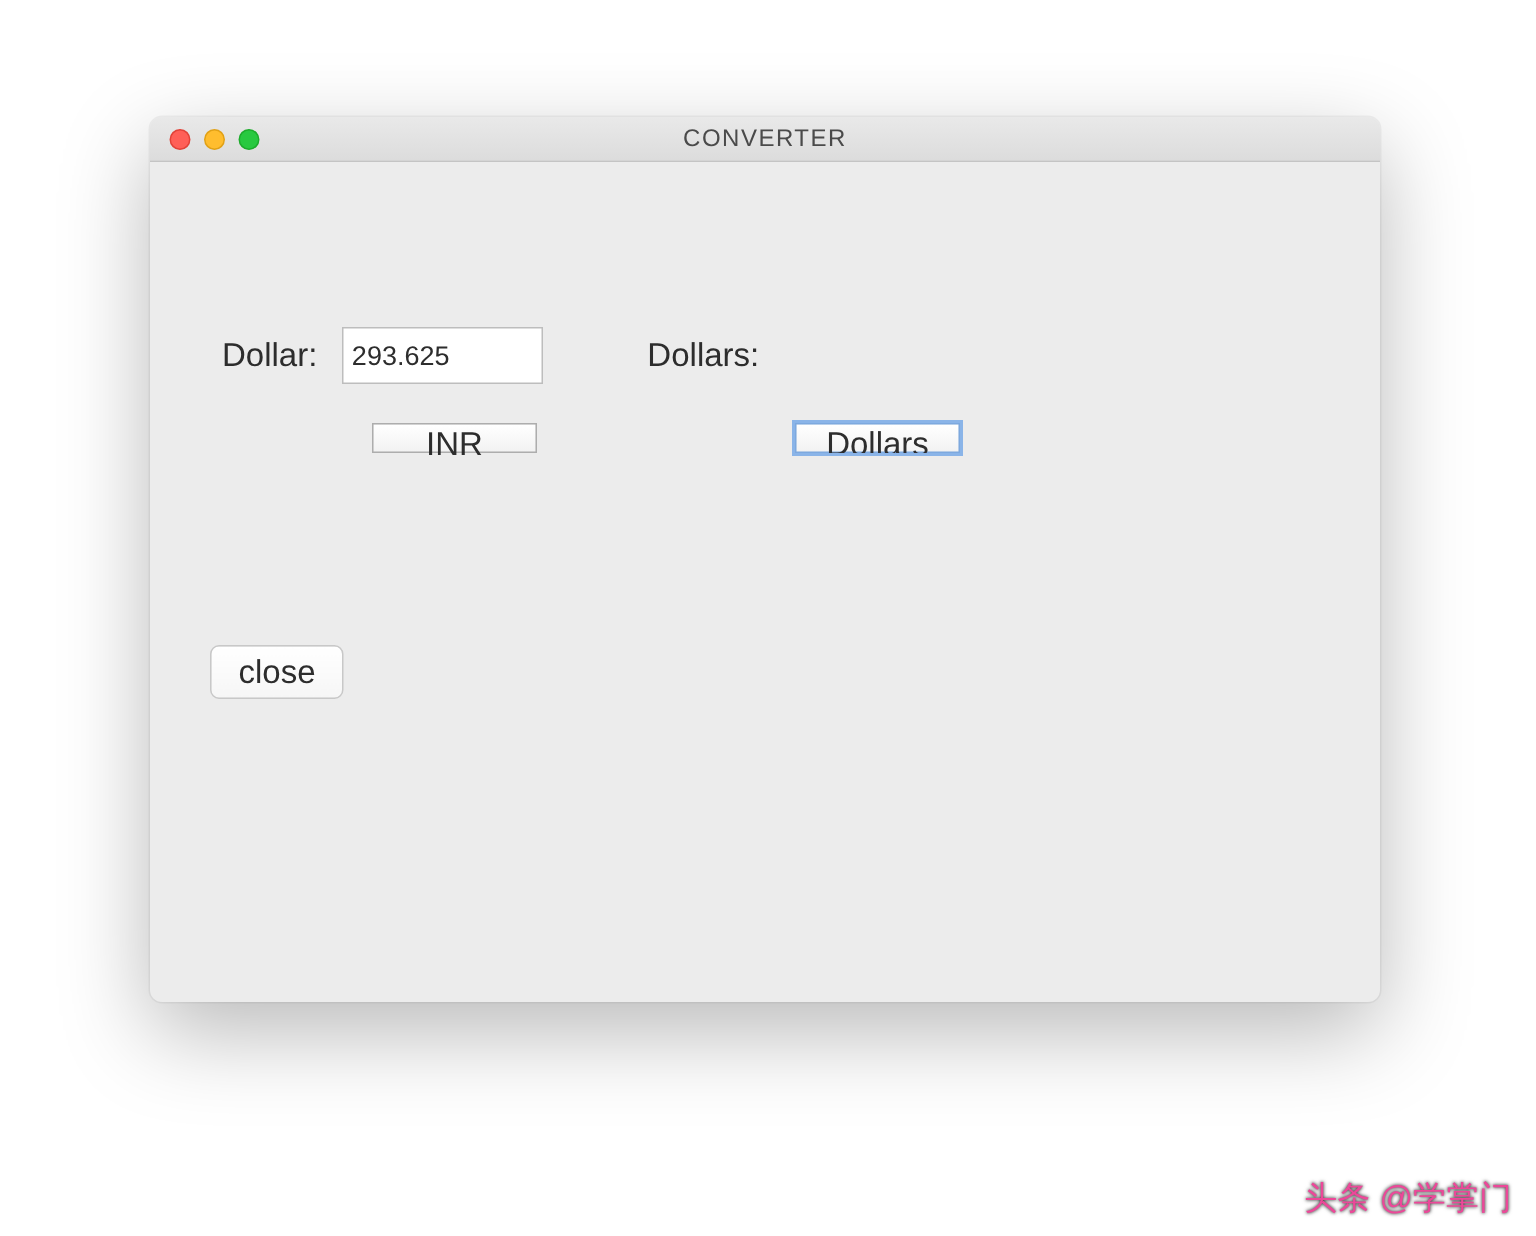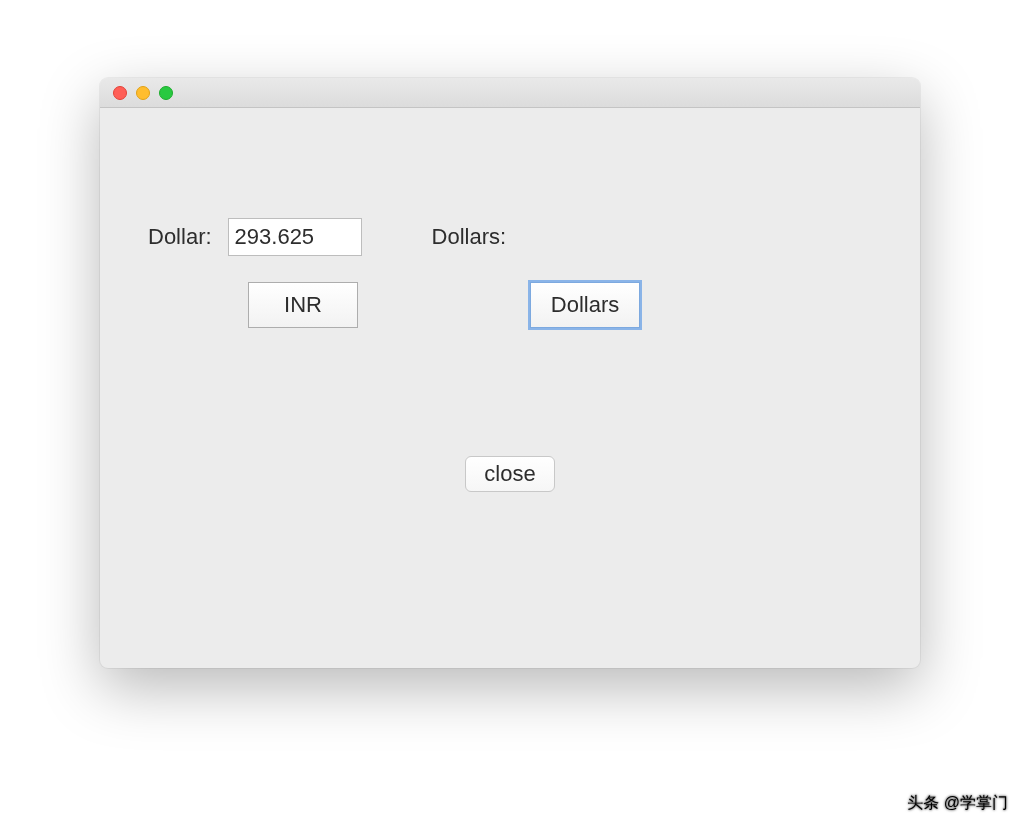--- a/index.html
+++ b/index.html
@@ -68,87 +68,88 @@
     }
     .label {
       font-size: 22px;
       color: #2d2d2d;
     }
     .label-rupees { margin-left: 8px; margin-right: 16px; }
     .label-dollars { margin-left: 70px; margin-right: 12px; }
     .text-input {
       border: 1px solid #bdbdbd;
       background: #ffffff;
-      font-size: 22px;
+      font-size: 18px;
       padding: 18px 6px;
       height: 33px;
       width: 134px;
       color: #2d2d2d;
       font-family: inherit;
     }
     .row-buttons {
       margin-top: 26px;
       display: flex;
       align-items: center;
     }
     .flat-btn {
       font-size: 22px;
       color: #2d2d2d;
       background: linear-gradient(to bottom, #ffffff, #f2f2f2);
       border: 1px solid #adadad;
       padding: 0 8px;
-      height: 46px;
+      height: 20px;
       min-width: 110px;
       text-align: center;
       font-family: inherit;
       cursor: pointer;
     }
     .flat-btn.focused {
       outline: 2px solid #8ab4e8;
       outline-offset: 0;
       border: 1px solid #7da9df;
     }
     .btn-inr { margin-left: 108px; }
     .btn-dollar { margin-left: 172px; }
     .close-row {
       margin-top: 128px;
       display: flex;
-      justify-content: center;
+      justify-content: flex-start;
       width: 100%;
     }
     .mac-btn {
       font-size: 22px;
       color: #2d2d2d;
       background: linear-gradient(to bottom, #ffffff, #f6f6f6);
       border: 1px solid #c8c8c8;
       border-radius: 6px;
       padding: 4px 18px;
       font-family: inherit;
       cursor: pointer;
     }
     .watermark {
       position: absolute;
       right: 16px;
       bottom: 10px;
-      font-size: 16px;
-      color: #000000;
+      font-size: 22px;
+      color: #ec4899;
       text-shadow: 0 0 3px rgba(0,0,0,0.6), 0 0 2px rgba(0,0,0,0.6);
       font-family: "PingFang SC", "Microsoft YaHei", sans-serif;
     }
   </style>
 </head>
 <body>
 
 <div class="window">
   <div class="titlebar">
     <div class="traffic-lights">
       <div class="light red"></div>
       <div class="light yellow"></div>
       <div class="light green"></div>
     </div>
+    <div class="title">CONVERTER</div>
   </div>
 
   <div class="content">
 
     <div class="row-inputs">
       <span class="label label-rupees">Dollar:</span>
       <input class="text-input" type="text" value="293.625" style="">
       <span class="label label-dollars">Dollars:</span>
     </div>
 

